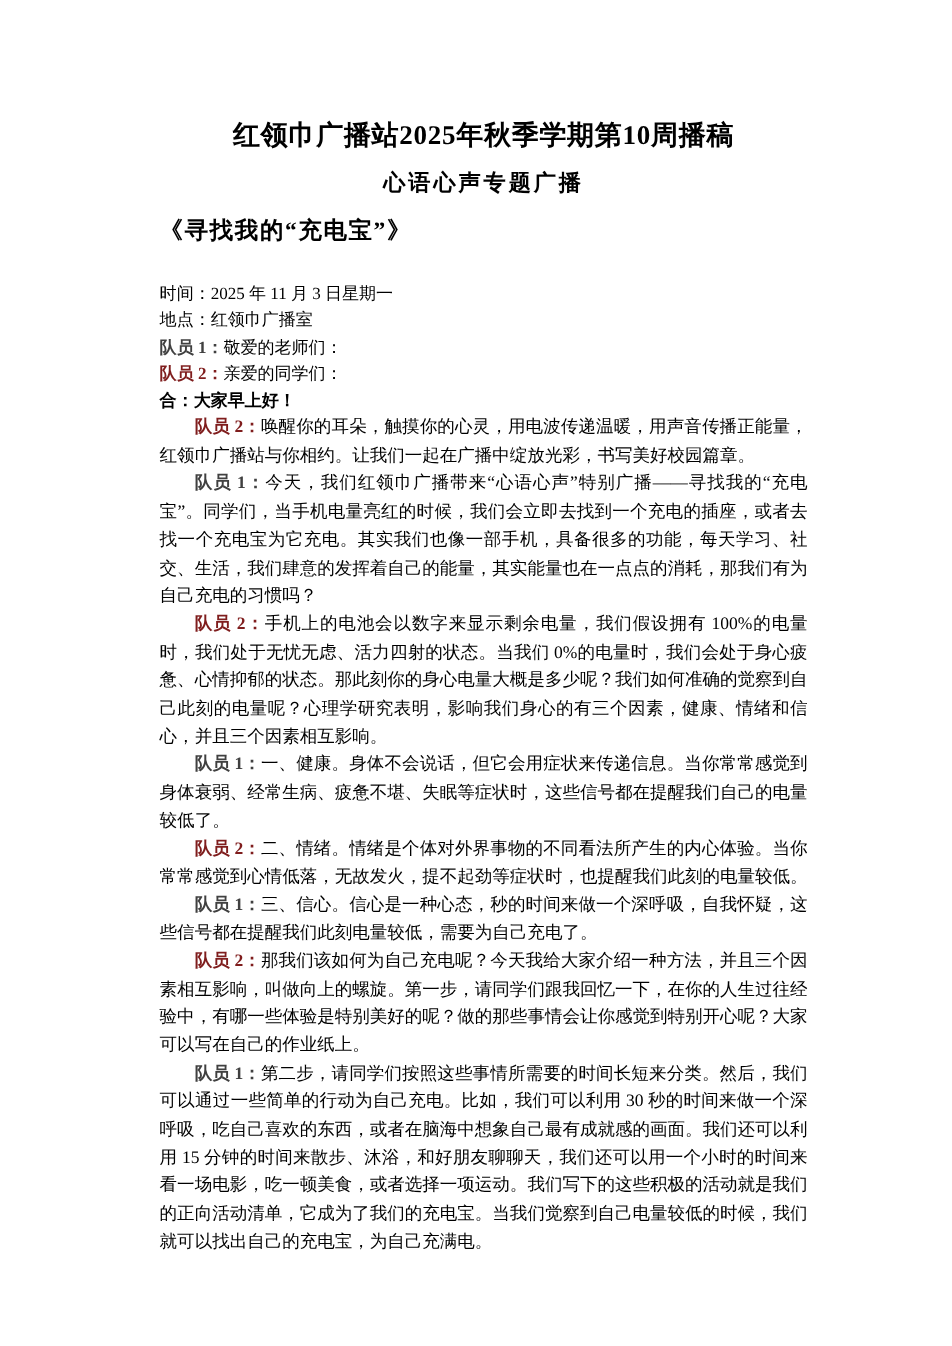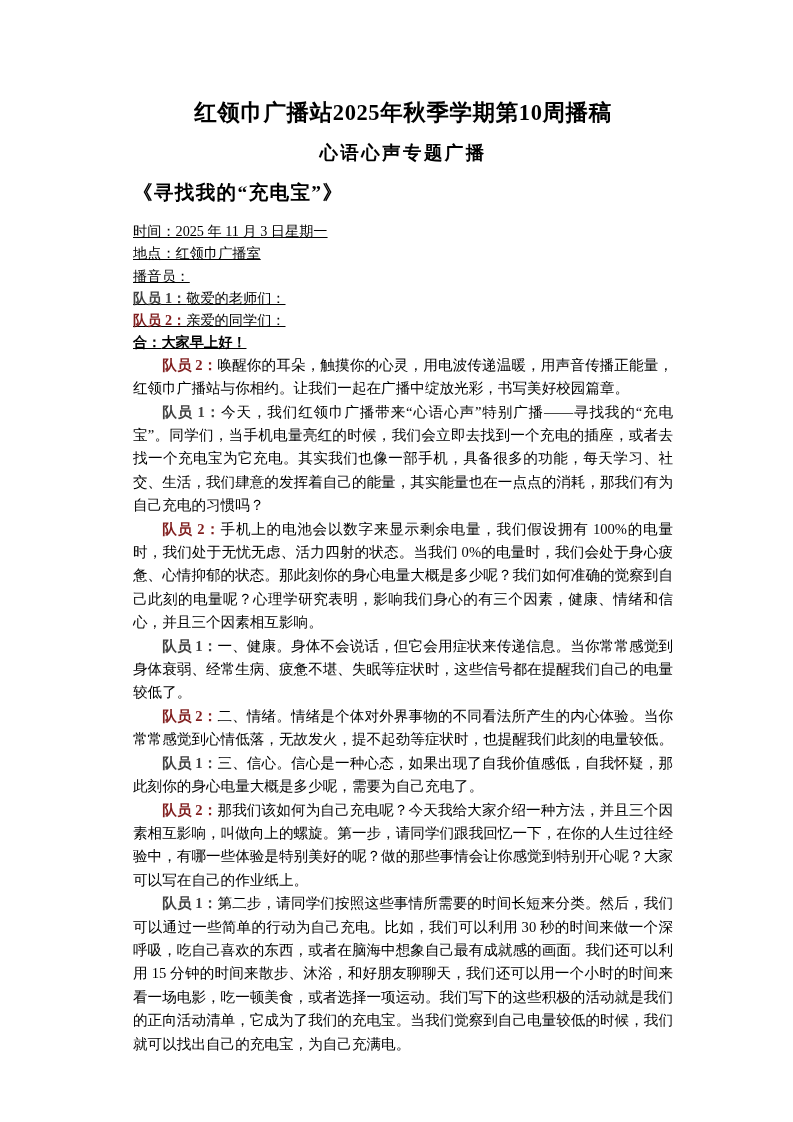--- a/index.html
+++ b/index.html
@@ -48,24 +48,23 @@
   }
   .title-program {
     font-size: 19.5px;
     font-weight: bold;
     letter-spacing: 1.4px;
     margin-top: 13px;
     line-height: 27px;
   }
   
   .meta-block {
-    margin-top: 14px;
+    margin-top: 28px;
     font-size: 14.2px;
     line-height: 22.3px;
-    text-decoration: underline;
   }
   .meta-line {
     white-space: nowrap;
   }
   .meta-line.bold {
     font-weight: bold;
   }
   
   .body-block {
     margin-top: 0px;
@@ -94,21 +93,20 @@
 
     <div class="title-main">红领巾广播站2025年秋季学期第10周播稿</div>
 
     <div class="title-sub">心语心声专题广播</div>
 
     <div class="title-program">《寻找我的“充电宝”》</div>
 
     <div class="meta-block">
       <div class="meta-line">时间：2025 年 11 月 3 日星期一</div>
       <div class="meta-line">地点：红领巾广播室</div>
-      <div class="meta-line">播音员：</div>
 
       <div class="meta-line">
         <span class="spk spk-a">队员 1：</span><span>敬爱的老师们：</span>
       </div>
 
       <div class="meta-line">
         <span class="spk spk-b">队员 2：</span><span>亲爱的同学们：</span>
       </div>
 
       <div class="meta-line bold">
@@ -132,21 +130,21 @@
 
       <p class="para">
         <span class="spk spk-a">队员 1：</span><span>一、健康。身体不会说话，但它会用症状来传递信息。当你常常感觉到身体衰弱、经常生病、疲惫不堪、失眠等症状时，这些信号都在提醒我们自己的电量较低了。</span>
       </p>
 
       <p class="para">
         <span class="spk spk-b">队员 2：</span><span>二、情绪。情绪是个体对外界事物的不同看法所产生的内心体验。当你常常感觉到心情低落，无故发火，提不起劲等症状时，也提醒我们此刻的电量较低。</span>
       </p>
 
       <p class="para">
-        <span class="spk spk-a">队员 1：</span><span>三、信心。信心是一种心态，如果出现了自我价值感低，自我怀疑，那此刻你的身心电量大概是多少呢，需要为自己充电了。</span>
+        <span class="spk spk-a">队员 1：</span><span>三、信心。信心是一种心态，秒的时间来做一个深呼吸，自我怀疑，这些信号都在提醒我们此刻电量较低，需要为自己充电了。</span>
       </p>
 
       <p class="para">
         <span class="spk spk-b">队员 2：</span><span>那我们该如何为自己充电呢？今天我给大家介绍一种方法，并且三个因素相互影响，叫做向上的螺旋。第一步，请同学们跟我回忆一下，在你的人生过往经验中，有哪一些体验是特别美好的呢？做的那些事情会让你感觉到特别开心呢？大家可以写在自己的作业纸上。</span>
       </p>
 
       <p class="para">
         <span class="spk spk-a">队员 1：</span><span>第二步，请同学们按照这些事情所需要的时间长短来分类。然后，我们可以通过一些简单的行动为自己充电。比如，我们可以利用 30 秒的时间来做一个深呼吸，吃自己喜欢的东西，或者在脑海中想象自己最有成就感的画面。我们还可以利用 15 分钟的时间来散步、沐浴，和好朋友聊聊天，我们还可以用一个小时的时间来看一场电影，吃一顿美食，或者选择一项运动。我们写下的这些积极的活动就是我们的正向活动清单，它成为了我们的充电宝。当我们觉察到自己电量较低的时候，我们就可以找出自己的充电宝，为自己充满电。</span>
       </p>
 

